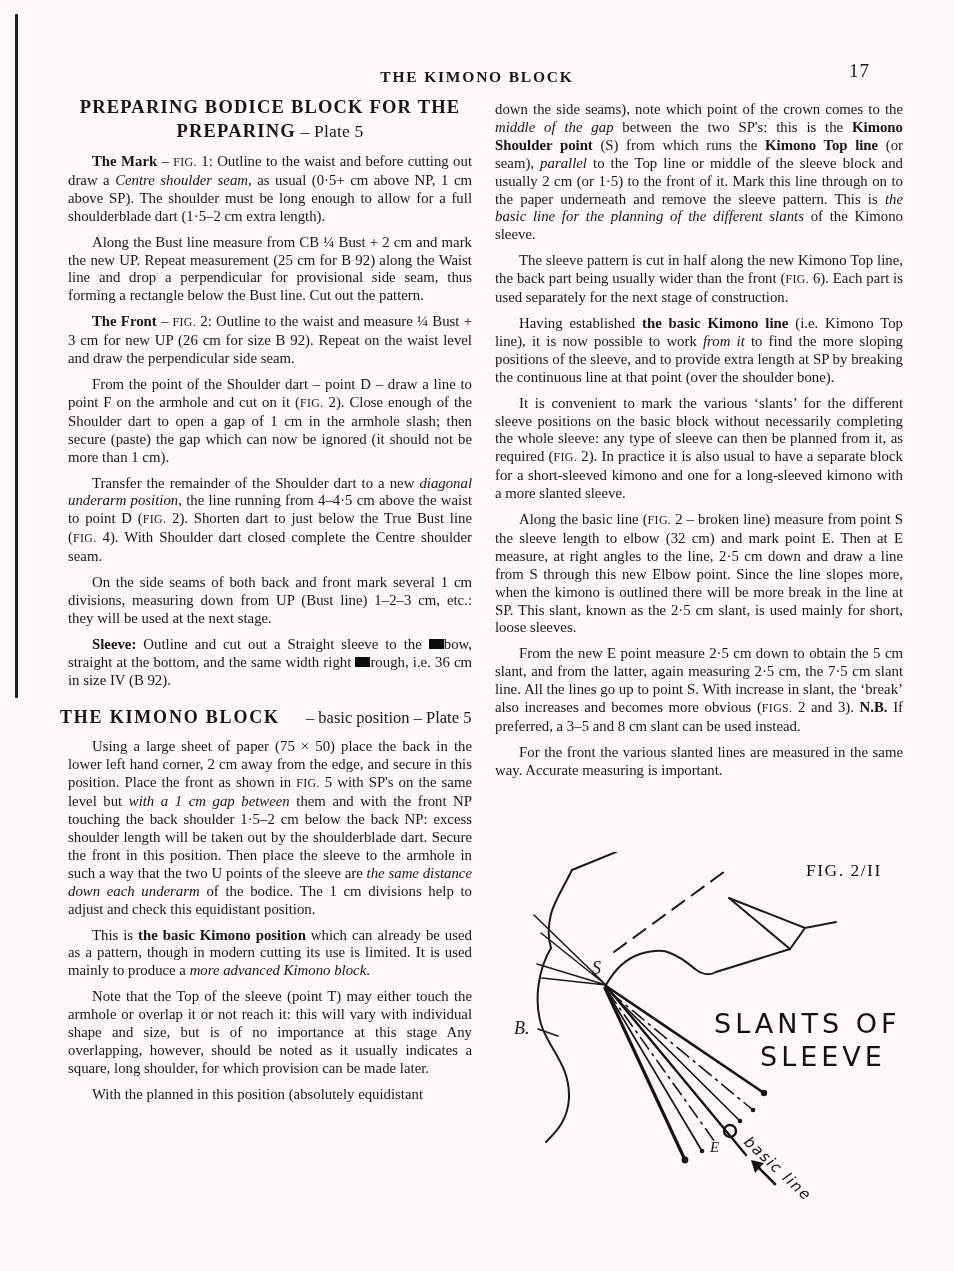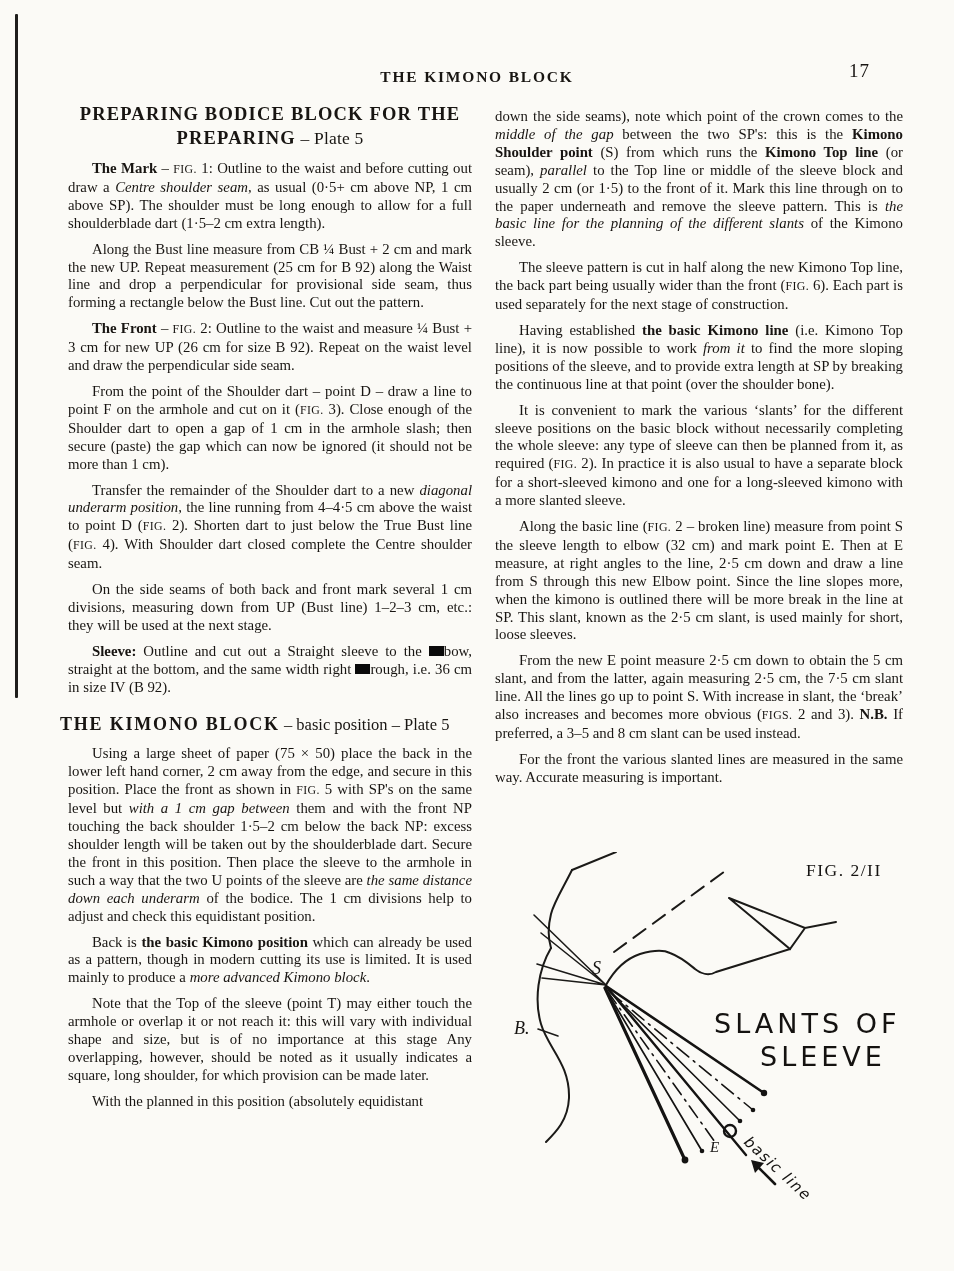--- a/index.html
+++ b/index.html
@@ -14,33 +14,33 @@
     position:absolute;top:68px;left:0;width:954px;text-align:center;
     font-weight:bold;font-size:15.5px;letter-spacing:1.8px;
   }
   .pagenum{
     position:absolute;top:60px;left:849px;font-size:19px;letter-spacing:1px;
   }
   .scanline{
     position:absolute;left:15px;top:14px;width:3px;height:684px;
     background:#1f1e1c;border-radius:1px;
   }
-  .col{position:absolute;top:100px;font-size:14.8px;line-height:17.9px;text-align:justify;}
+  .col{position:absolute;top:93px;font-size:14.8px;line-height:17.9px;text-align:justify;}
   .col.left{left:60px;width:420px;}
   .col.right{left:487px;width:424px;}
   .col p{margin:8px;text-indent:24px;}
   .col p.noindent{text-indent:0;}
   h1{
     margin:2px 0 10px 0;text-align:center;font-size:18.5px;line-height:24px;
     font-weight:bold;letter-spacing:1.2px;
   }
   h1 .hr{font-weight:normal;letter-spacing:0.2px;font-size:17.5px;}
   h2{margin:17px 0 9px 0;font-size:17px;font-weight:normal;line-height:22px;}
   h2 .hb2{font-weight:bold;letter-spacing:1.8px;font-size:18px;}
-  h2 .hr2{font-weight:normal;font-size:16.5px;}
+  h2 .hr2{font-weight:normal;font-size:16.5px;margin-left:22px;}
   .b{font-weight:bold;}
   .i{font-style:italic;}
   .sc{font-size:0.8em;letter-spacing:0.4px;}
   .blot{display:inline-block;width:15px;height:10px;background:#0a0a0a;vertical-align:baseline;}
   svg.figure{position:absolute;left:488px;top:852px;width:445px;height:375px;}
   .figcap{font-family:"Liberation Serif",serif;font-size:17.5px;letter-spacing:1.5px;fill:#161412;}
   .flbl{font-family:"Liberation Serif",serif;font-style:italic;font-size:18px;fill:#161412;}
   .flbl-small{font-family:"Liberation Serif",serif;font-style:italic;font-size:15px;fill:#161412;}
   .hand{font-family:"DejaVu Sans",sans-serif;font-size:27px;letter-spacing:4px;fill:#141210;}
   .hand2{font-family:"DejaVu Sans",sans-serif;font-style:italic;font-size:15px;letter-spacing:1.5px;fill:#141210;}
@@ -55,29 +55,29 @@
   <div class="scanline"></div>
 
   <div class="col left">
     <h1><span>PREPARING BODICE BLOCK FOR THE</span><br>
       <span class="hb">PREPARING</span><span class="hr"> – Plate 5</span>
     </h1>
     <div>
         <p><span class="b">The Mark</span><span> – </span><span class="sc">FIG.</span><span> 1: Outline to the waist and before cutting out draw a </span><span class="i">Centre shoulder seam</span><span>, as usual (0·5+ cm above NP, 1 cm above SP). The shoulder must be long enough to allow for a full shoulderblade dart (1·5–2 cm extra length).</span></p>
         <p><span>Along the Bust line measure from CB ¼ Bust + 2 cm and mark the new UP. Repeat measurement (25 cm for B 92) along the Waist line and drop a perpendicular for provisional side seam, thus forming a rectangle below the Bust line. Cut out the pattern.</span></p>
         <p><span class="b">The Front</span><span> – </span><span class="sc">FIG.</span><span> 2: Outline to the waist and measure ¼ Bust + 3 cm for new UP (26 cm for size B 92). Repeat on the waist level and draw the perpendicular side seam.</span></p>
-        <p><span>From the point of the Shoulder dart – point D – draw a line to point F on the armhole and cut on it (</span><span class="sc">FIG.</span><span> 3). Close enough of the Shoulder dart to open a gap of 1 cm in the armhole slash; then secure (paste) the gap which can now be ignored (it should not be more than 1 cm).</span></p>
+        <p><span>From the point of the Shoulder dart – point D – draw a line to point F on the armhole and cut on it (</span><span class="sc">FIG.</span><span> 2). Close enough of the Shoulder dart to open a gap of 1 cm in the armhole slash; then secure (paste) the gap which can now be ignored (it should not be more than 1 cm).</span></p>
         <p><span>Transfer the remainder of the Shoulder dart to a new </span><span class="i">diagonal underarm position</span><span>, the line running from 4–4·5 cm above the waist to point D (</span><span class="sc">FIG.</span><span> 2). Shorten dart to just below the True Bust line (</span><span class="sc">FIG.</span><span> 4). With Shoulder dart closed complete the Centre shoulder seam.</span></p>
         <p><span>On the side seams of both back and front mark several 1 cm divisions, measuring down from UP (Bust line) 1–2–3 cm, etc.: they will be used at the next stage.</span></p>
         <p><span class="b">Sleeve:</span><span> Outline and cut out a Straight sleeve to the </span><span class="blot"></span><span>bow, straight at the bottom, and the same width right </span><span class="blot"></span><span>rough, i.e. 36 cm in size IV (B 92).</span></p>
       </div>
     <h2><span class="hb2">THE KIMONO BLOCK</span><span class="hr2"> – basic position – Plate 5</span></h2>
     <div>
         <p><span>Using a large sheet of paper (75 × 50) place the back in the lower left hand corner, 2 cm away from the edge, and secure in this position. Place the front as shown in </span><span class="sc">FIG.</span><span> 5 with SP's on the same level but </span><span class="i">with a 1 cm gap between</span><span> them and with the front NP touching the back shoulder 1·5–2 cm below the back NP: excess shoulder length will be taken out by the shoulderblade dart. Secure the front in this position. Then place the sleeve to the armhole in such a way that the two U points of the sleeve are </span><span class="i">the same distance down each underarm</span><span> of the bodice. The 1 cm divisions help to adjust and check this equidistant position.</span></p>
-        <p><span>Back is </span><span class="b">the basic Kimono position</span><span> which can already be used as a pattern, though in modern cutting its use is limited. It is used mainly to produce a </span><span class="i">more advanced Kimono block</span><span>.</span></p>
+        <p><span>This is </span><span class="b">the basic Kimono position</span><span> which can already be used as a pattern, though in modern cutting its use is limited. It is used mainly to produce a </span><span class="i">more advanced Kimono block</span><span>.</span></p>
         <p><span>Note that the Top of the sleeve (point T) may either touch the armhole or overlap it or not reach it: this will vary with individual shape and size, but is of no importance at this stage  Any overlapping, however, should be noted as it usually indicates a square, long shoulder, for which provision can be made later.</span></p>
         <p><span>With the planned in this position (absolutely equidistant</span></p>
       </div>
   </div>
 
   <div class="col right">
     <div>
         <p class="noindent"><span>down the side seams), note which point of the crown comes to the </span><span class="i">middle of the gap</span><span> between the two SP's: this is the </span><span class="b">Kimono Shoulder point</span><span> (S) from which runs the </span><span class="b">Kimono Top line</span><span> (or seam), </span><span class="i">parallel</span><span> to the Top line or middle of the sleeve block and usually 2 cm (or 1·5) to the front of it. Mark this line through on to the paper underneath and remove the sleeve pattern. This is </span><span class="i">the basic line for the planning of the different slants</span><span> of the Kimono sleeve.</span></p>
         <p><span>The sleeve pattern is cut in half along the new Kimono Top line, the back part being usually wider than the front (</span><span class="sc">FIG.</span><span> 6). Each part is used separately for the next stage of construction.</span></p>
         <p><span>Having established </span><span class="b">the basic Kimono line</span><span> (i.e. Kimono Top line), it is now possible to work </span><span class="i">from it</span><span> to find the more sloping positions of the sleeve, and to provide extra length at SP by breaking the continuous line at that point (over the shoulder bone).</span></p>

